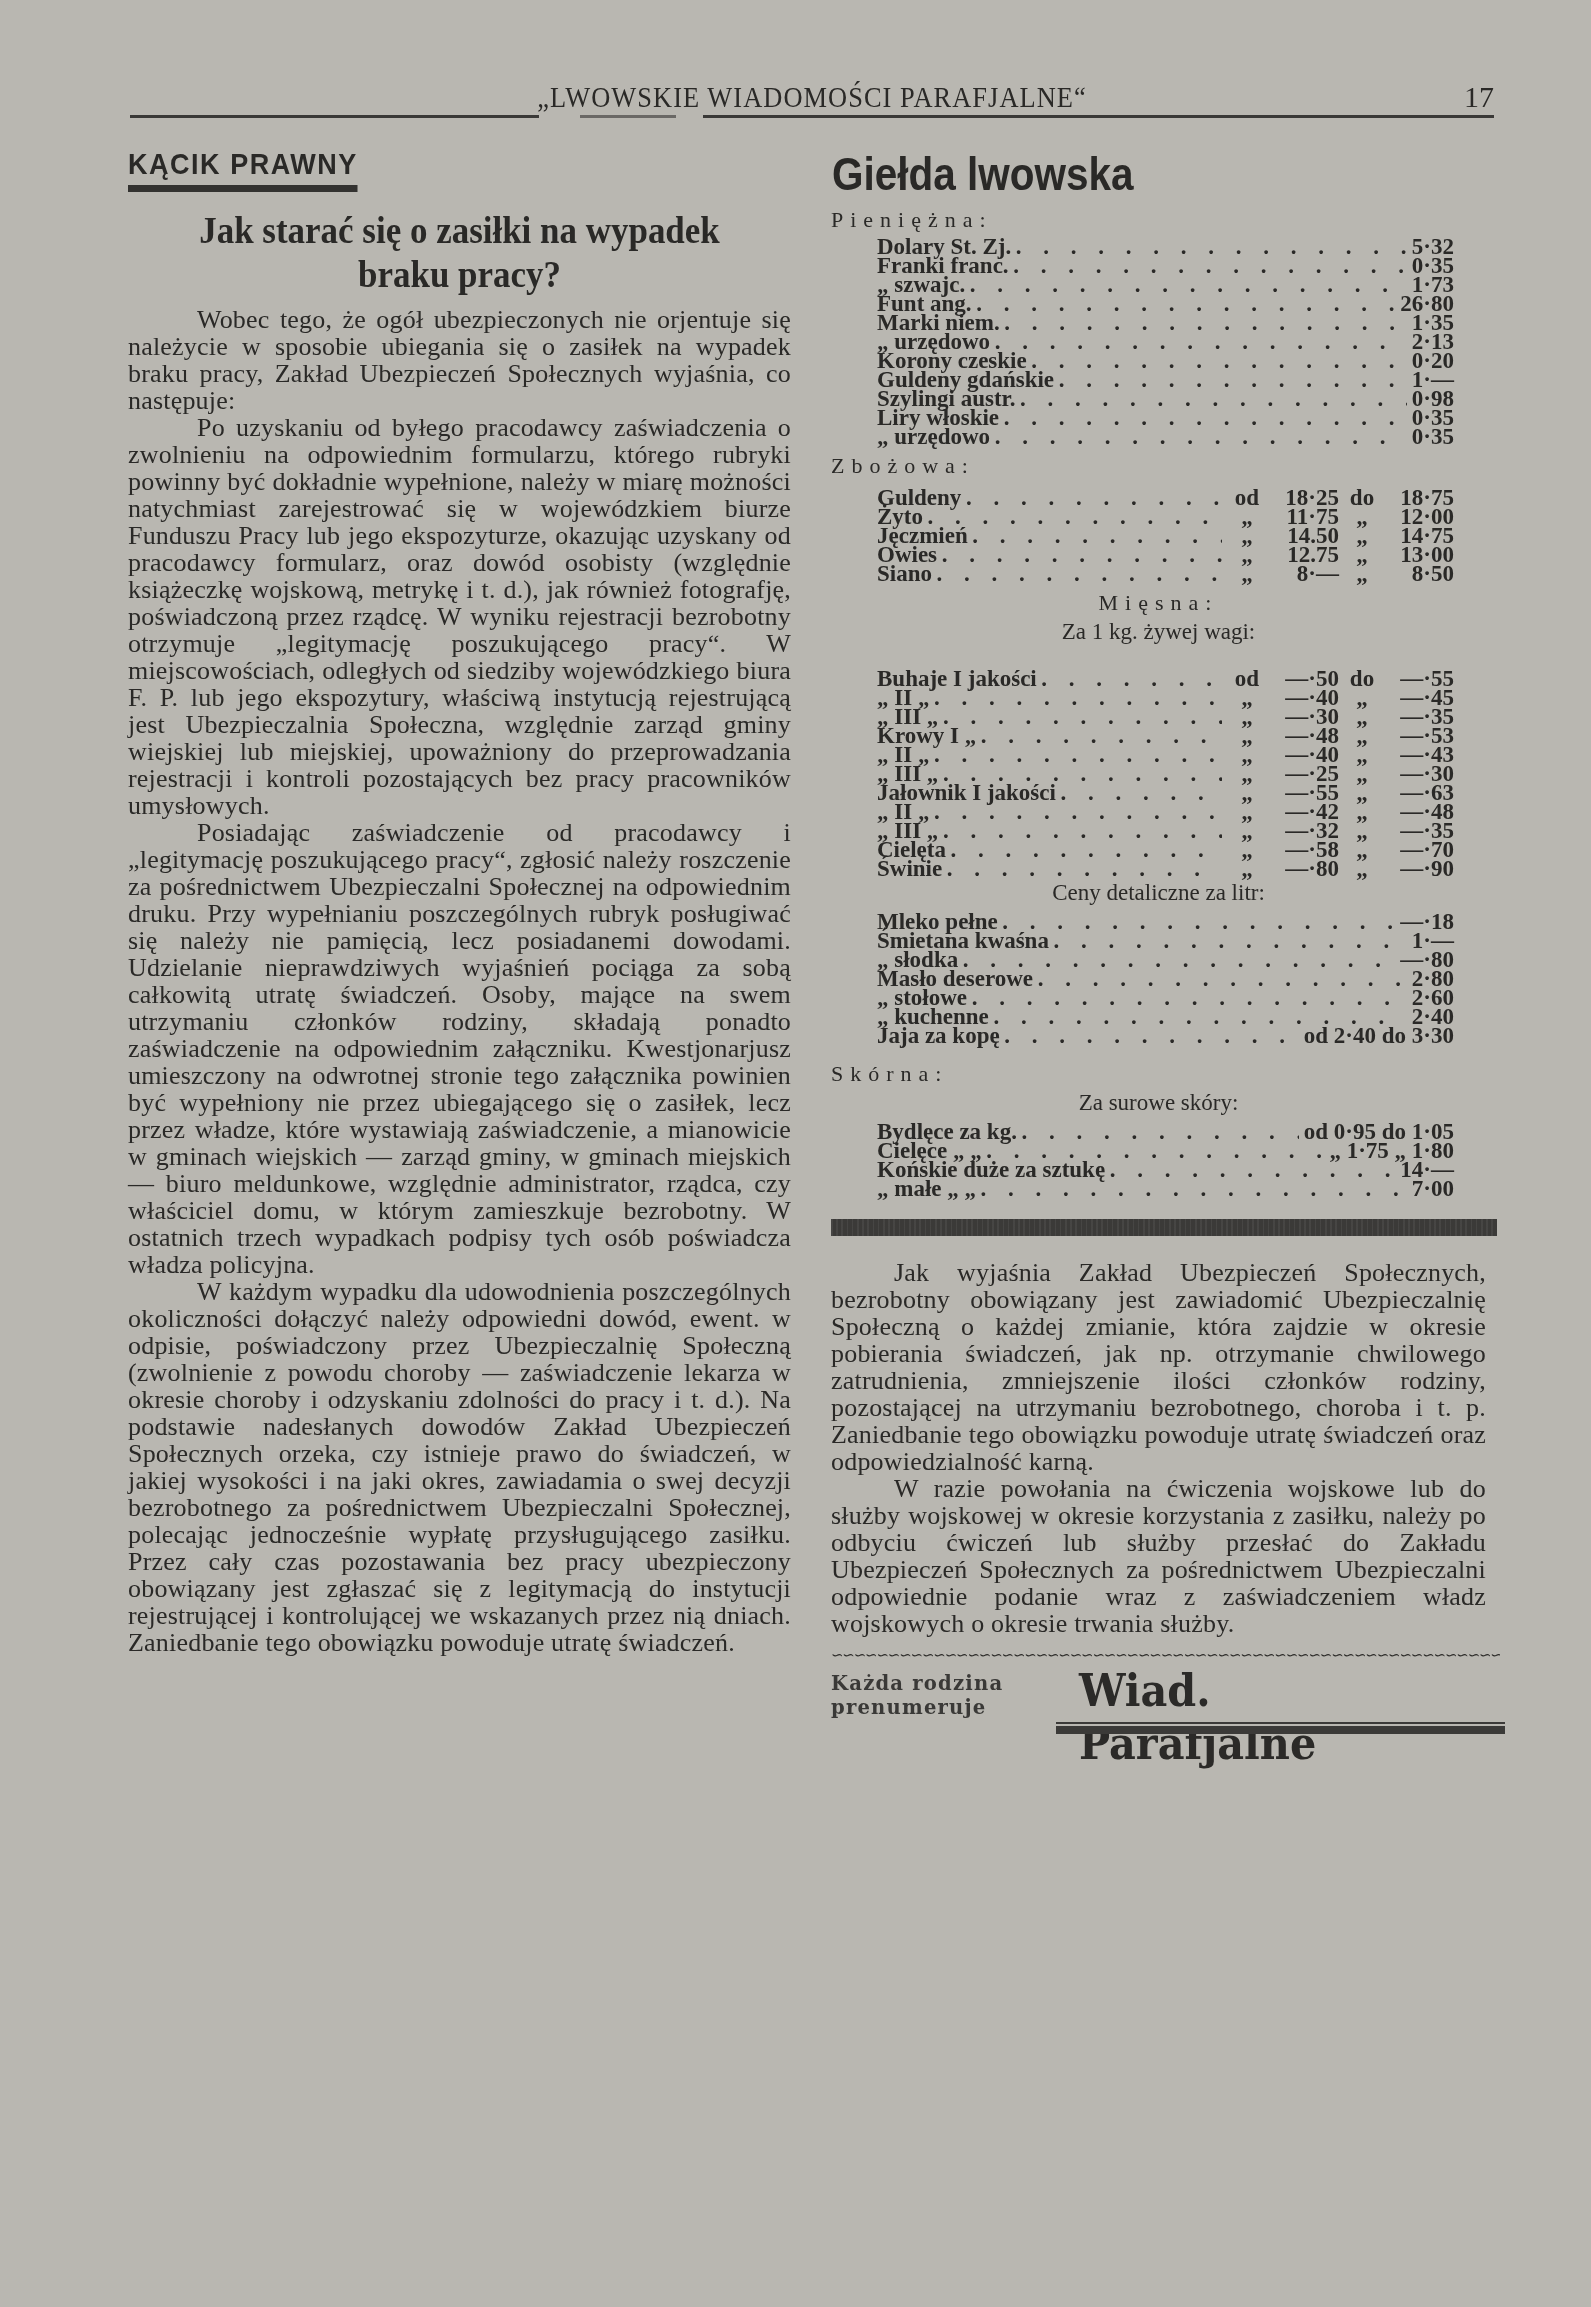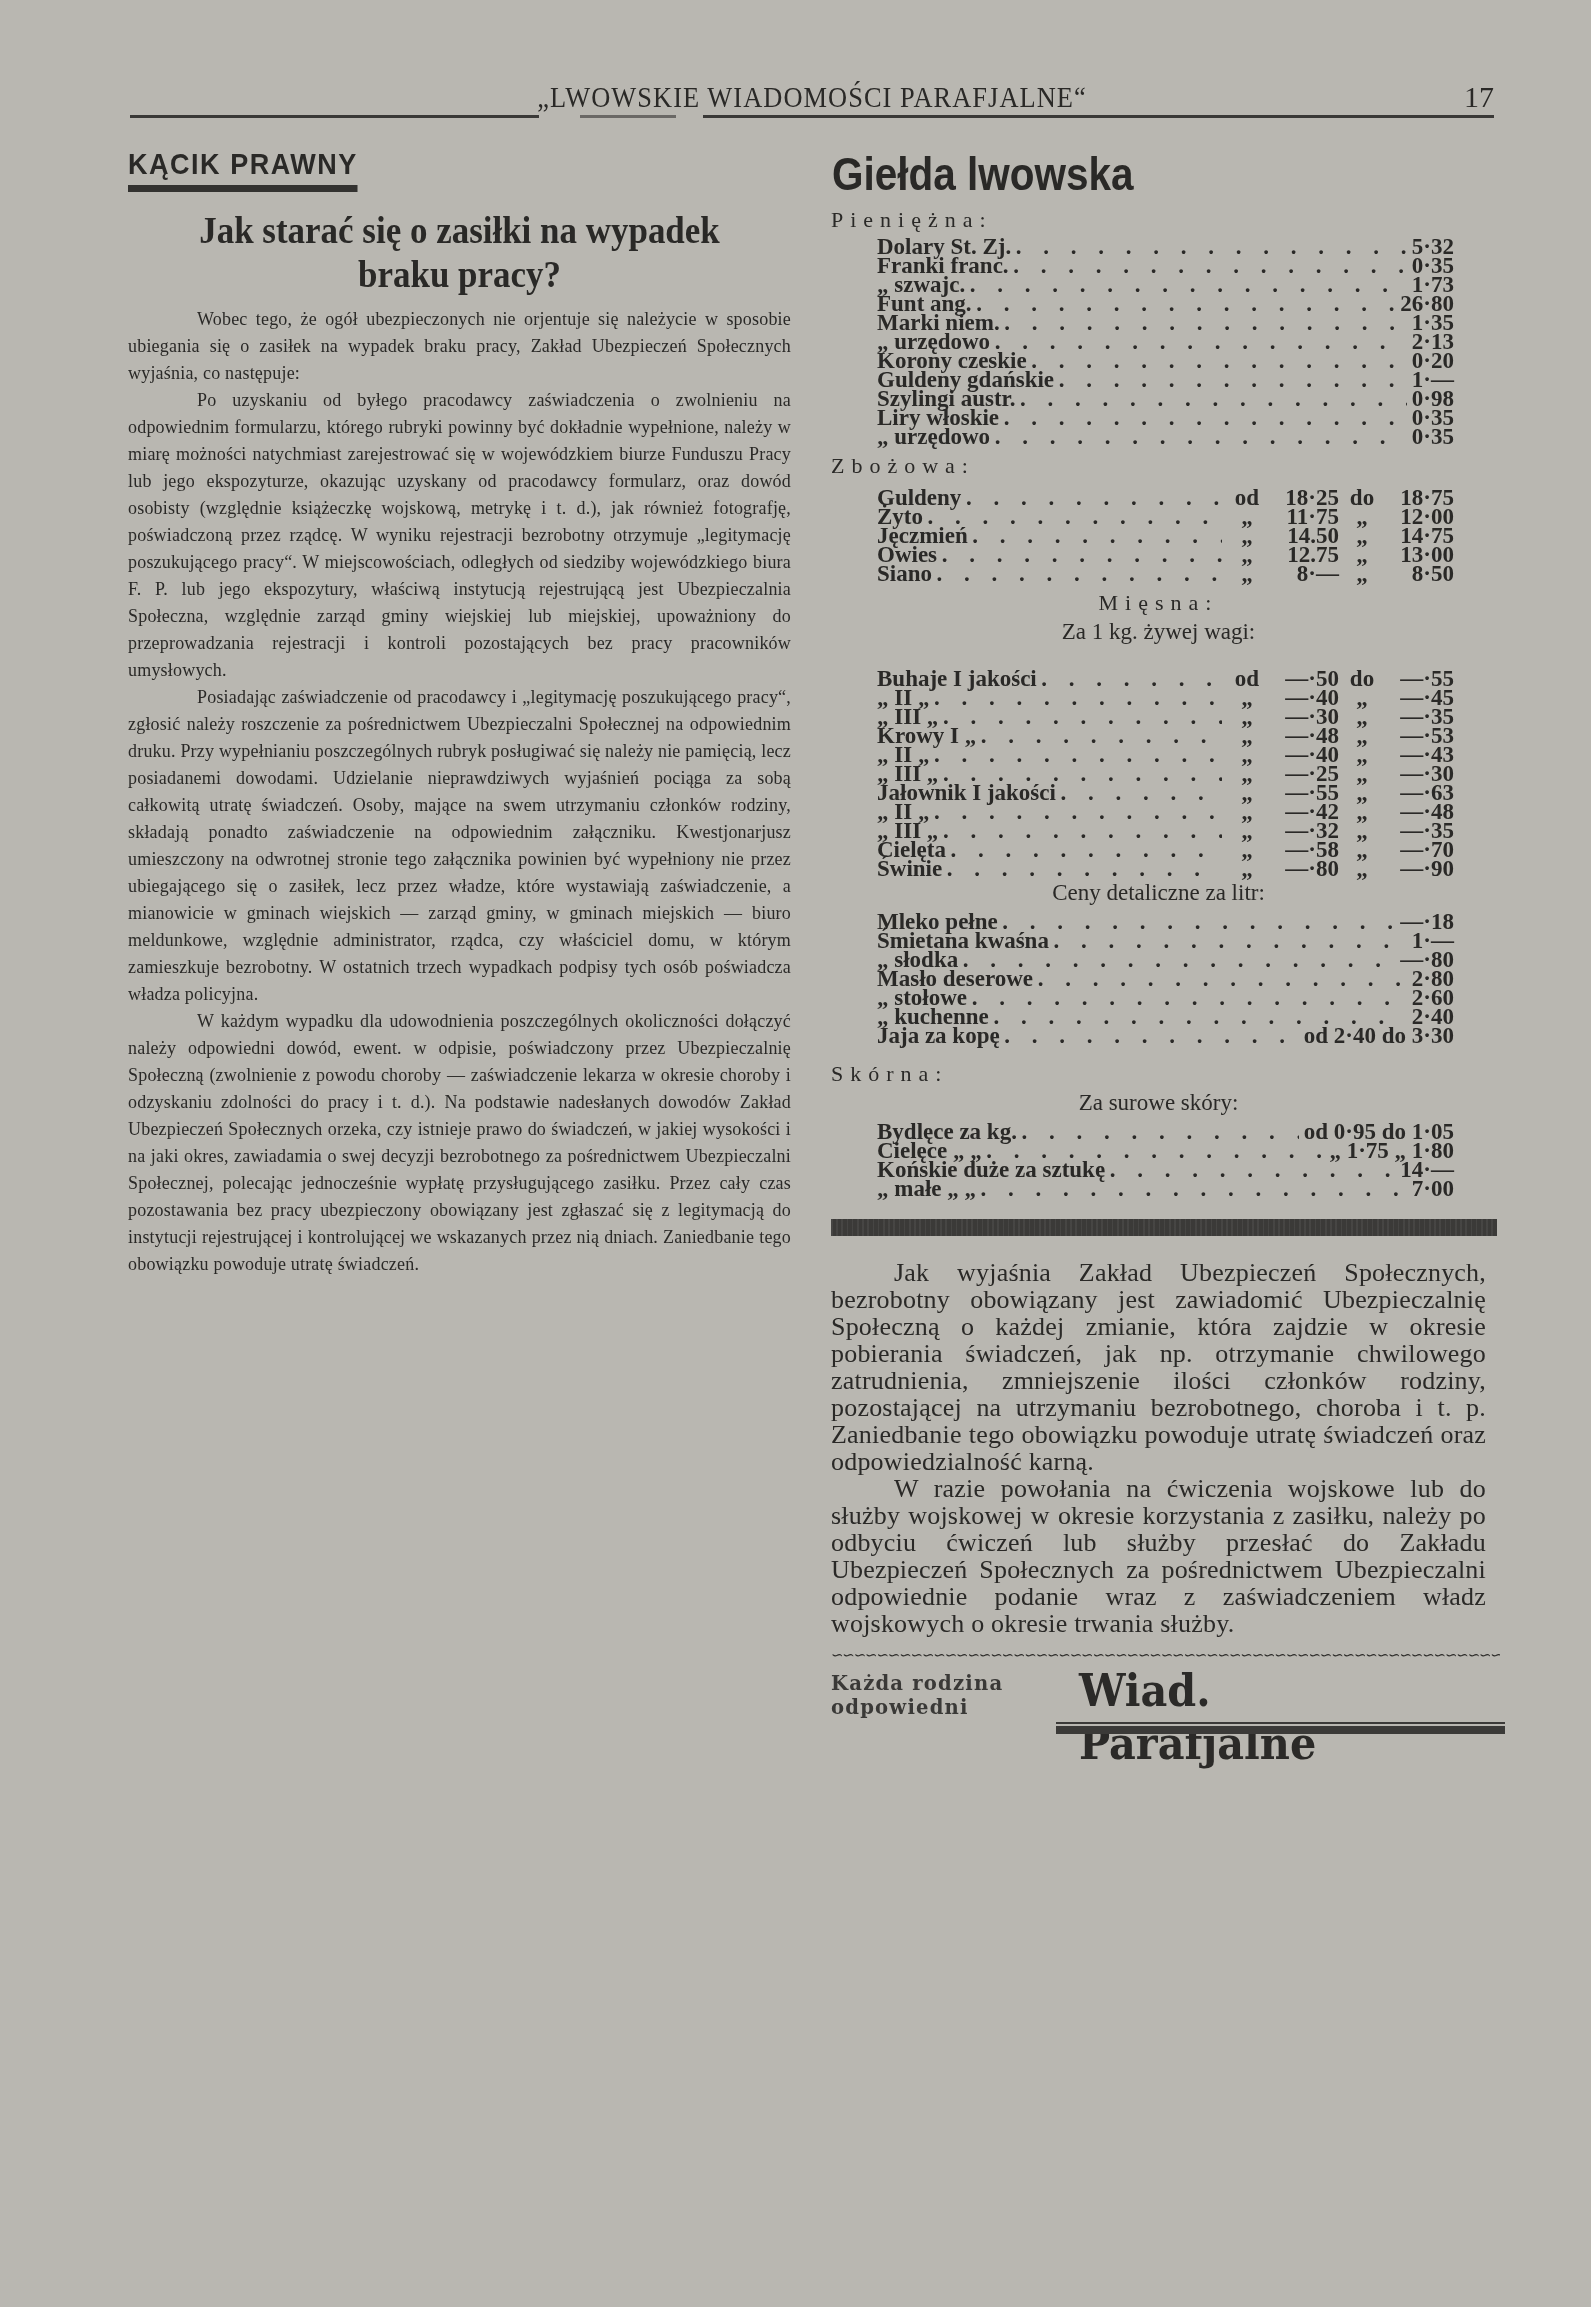--- a/index.html
+++ b/index.html
@@ -37,21 +37,21 @@
     display: inline-block; border-bottom: 7px solid #333230; padding-bottom: 3.5px;
     transform: scaleX(0.9); transform-origin: left;
   }
   .article-title {
     font-family: "Liberation Serif", "DejaVu Serif", serif;
     font-weight: bold; font-size: 38px; line-height: 44px;
     text-align: center; margin-top: 16px; margin-bottom: 10.4px;
     transform: scaleX(0.92);
   }
   .body-text {
-    font-size: 18px; line-height: 27px; text-align: justify;
+    font-size: 26px; line-height: 27px; text-align: justify;
     hyphens: manual; letter-spacing: 0.2px;
   }
   .body-text p { margin: 0; text-indent: 69px; }
 
   
   .col-right { position: absolute; left: 831px; top: 147px; width: 655px; }
   .gielda-title {
     font-family: "Liberation Sans", "DejaVu Sans", sans-serif;
     font-weight: bold; font-size: 46px; margin-left: 1.2px;
     transform: scaleX(0.88); transform-origin: left;
@@ -428,20 +428,20 @@
     <div class="right-text">
       <p>Jak wyjaśnia Zakład Ubezpieczeń Społecznych, bezrobotny obowiązany jest zawiadomić Ubezpieczalnię Społeczną o każdej zmianie, która zajdzie w okresie pobierania świadczeń, jak np. otrzymanie chwilowego zatrudnienia, zmniejszenie ilości członków rodziny, pozostającej na utrzymaniu bezrobotnego, choroba i t. p. Zaniedbanie tego obowiązku powoduje utratę świadczeń oraz odpowiedzialność karną.</p>
       <p>W razie powołania na ćwiczenia wojskowe lub do służby wojskowej w okresie korzystania z zasiłku, należy po odbyciu ćwiczeń lub służby przesłać do Zakładu Ubezpieczeń Społecznych za pośrednictwem Ubezpieczalni odpowiednie podanie wraz z zaświadczeniem władz wojskowych o okresie trwania służby.</p>
     </div>
 
     <div class="ornament">∽∽∽∽∽∽∽∽∽∽∽∽∽∽∽∽∽∽∽∽∽∽∽∽∽∽∽∽∽∽∽∽∽∽∽∽∽∽∽∽∽∽∽∽∽∽∽∽∽∽∽∽∽∽∽∽∽∽∽∽∽∽∽∽</div>
 
     <div class="ad">
       <div class="ad-small">
         <div>Każda rodzina</div>
-        <div>odpowiedni</div>
+        <div>prenumeruje</div>
       </div>
       <div class="ad-big">Wiad. Parafjalne</div>
       <div class="ad-rule"></div>
     </div>
   </div>
 </div>
 
 
 </body></html>

